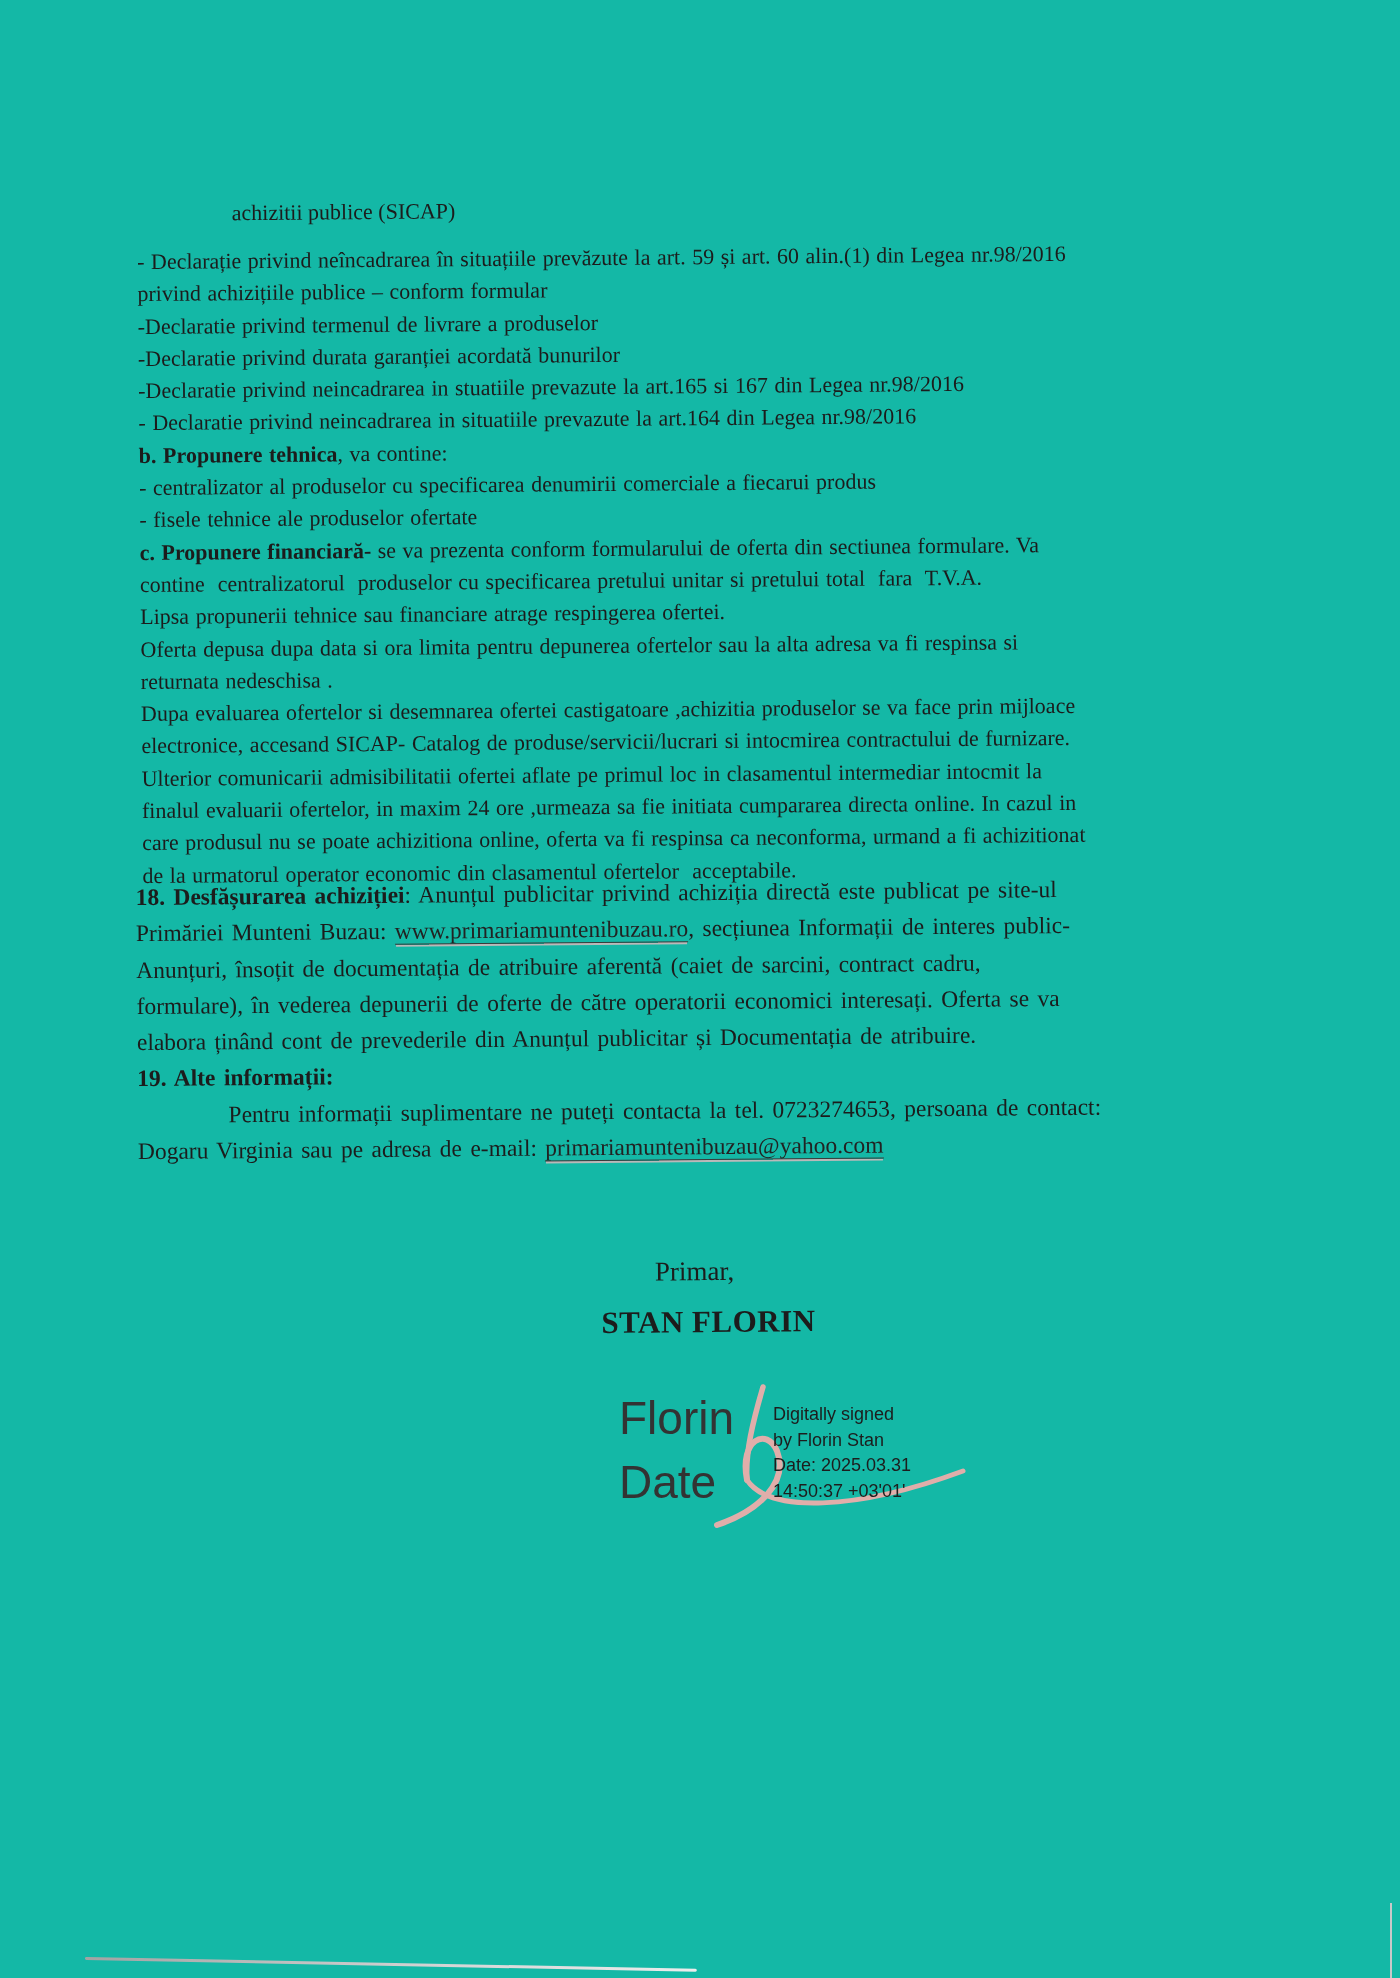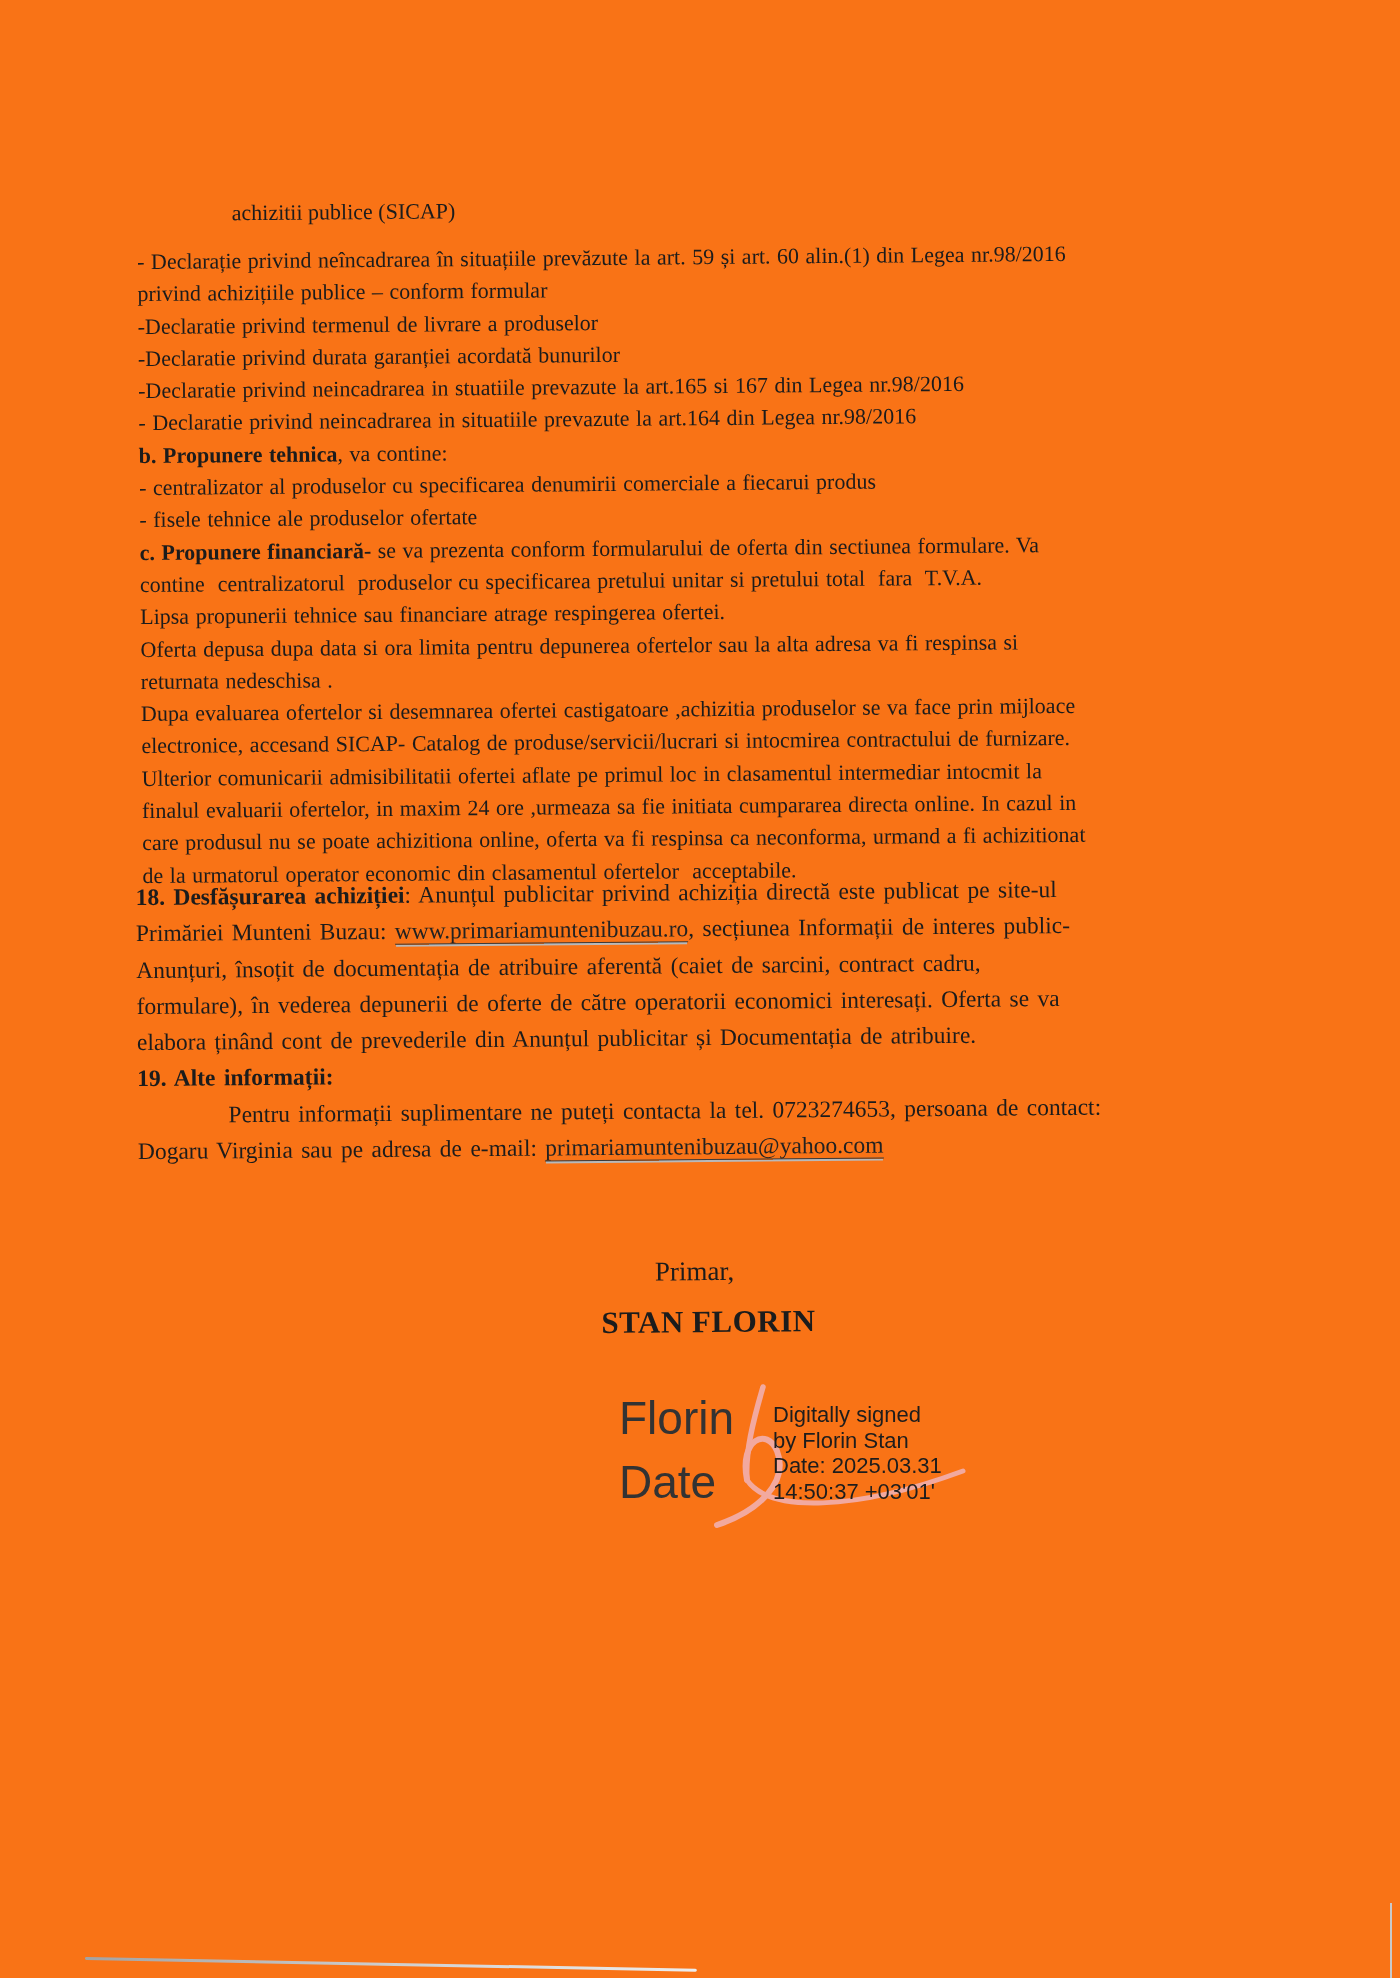--- a/index.html
+++ b/index.html
@@ -4,21 +4,21 @@
 <style>
   html,body{margin:0;padding:0;}
   body{
     width:1400px;height:1978px;
     background:#ffffff;
     position:relative;
     overflow:hidden;
     font-family:"Liberation Serif", serif;
     color:#1c1c1c;
   }
-  .page{position:absolute;inset:0;background:#f97316;}
+  .page{position:absolute;inset:0;background:#14b8a6;}
   
   .scanned{
     position:absolute;left:0;top:0;width:1400px;height:1978px;
     transform:rotate(-0.5deg);
     transform-origin:140px 250px;
   }
   .intro-line{
     position:absolute;left:232px;top:201px;
     font-size:22px;white-space:pre;
   }
@@ -50,21 +50,21 @@
   }
   .sig-name-1,.sig-name-2{
     position:absolute;left:0;
     font-size:46px;line-height:46px;color:#333;z-index:2;margin-left:14px;
   }
   .sig-name-1{top:12px;}
   .sig-name-2{top:76px;}
   .sig-logo{position:absolute;left:90px;top:0;z-index:1;}
   .sig-details{
     position:absolute;left:168px;top:19px;z-index:2;
-    font-size:22px;line-height:25.7px;color:#1d1d1d;
+    font-size:18px;line-height:25.7px;color:#1d1d1d;
   }
   
   .scan-bottom{
     position:absolute;left:85px;top:1957px;width:612px;height:3px;
     background:linear-gradient(to right,#a3a3a3,#d6d6d6 60%,#ededed);
     transform:rotate(1.1deg);transform-origin:left top;
     border-radius:2px;
   }
   .scan-right{
     position:absolute;left:1390px;top:1903px;width:2px;height:75px;

